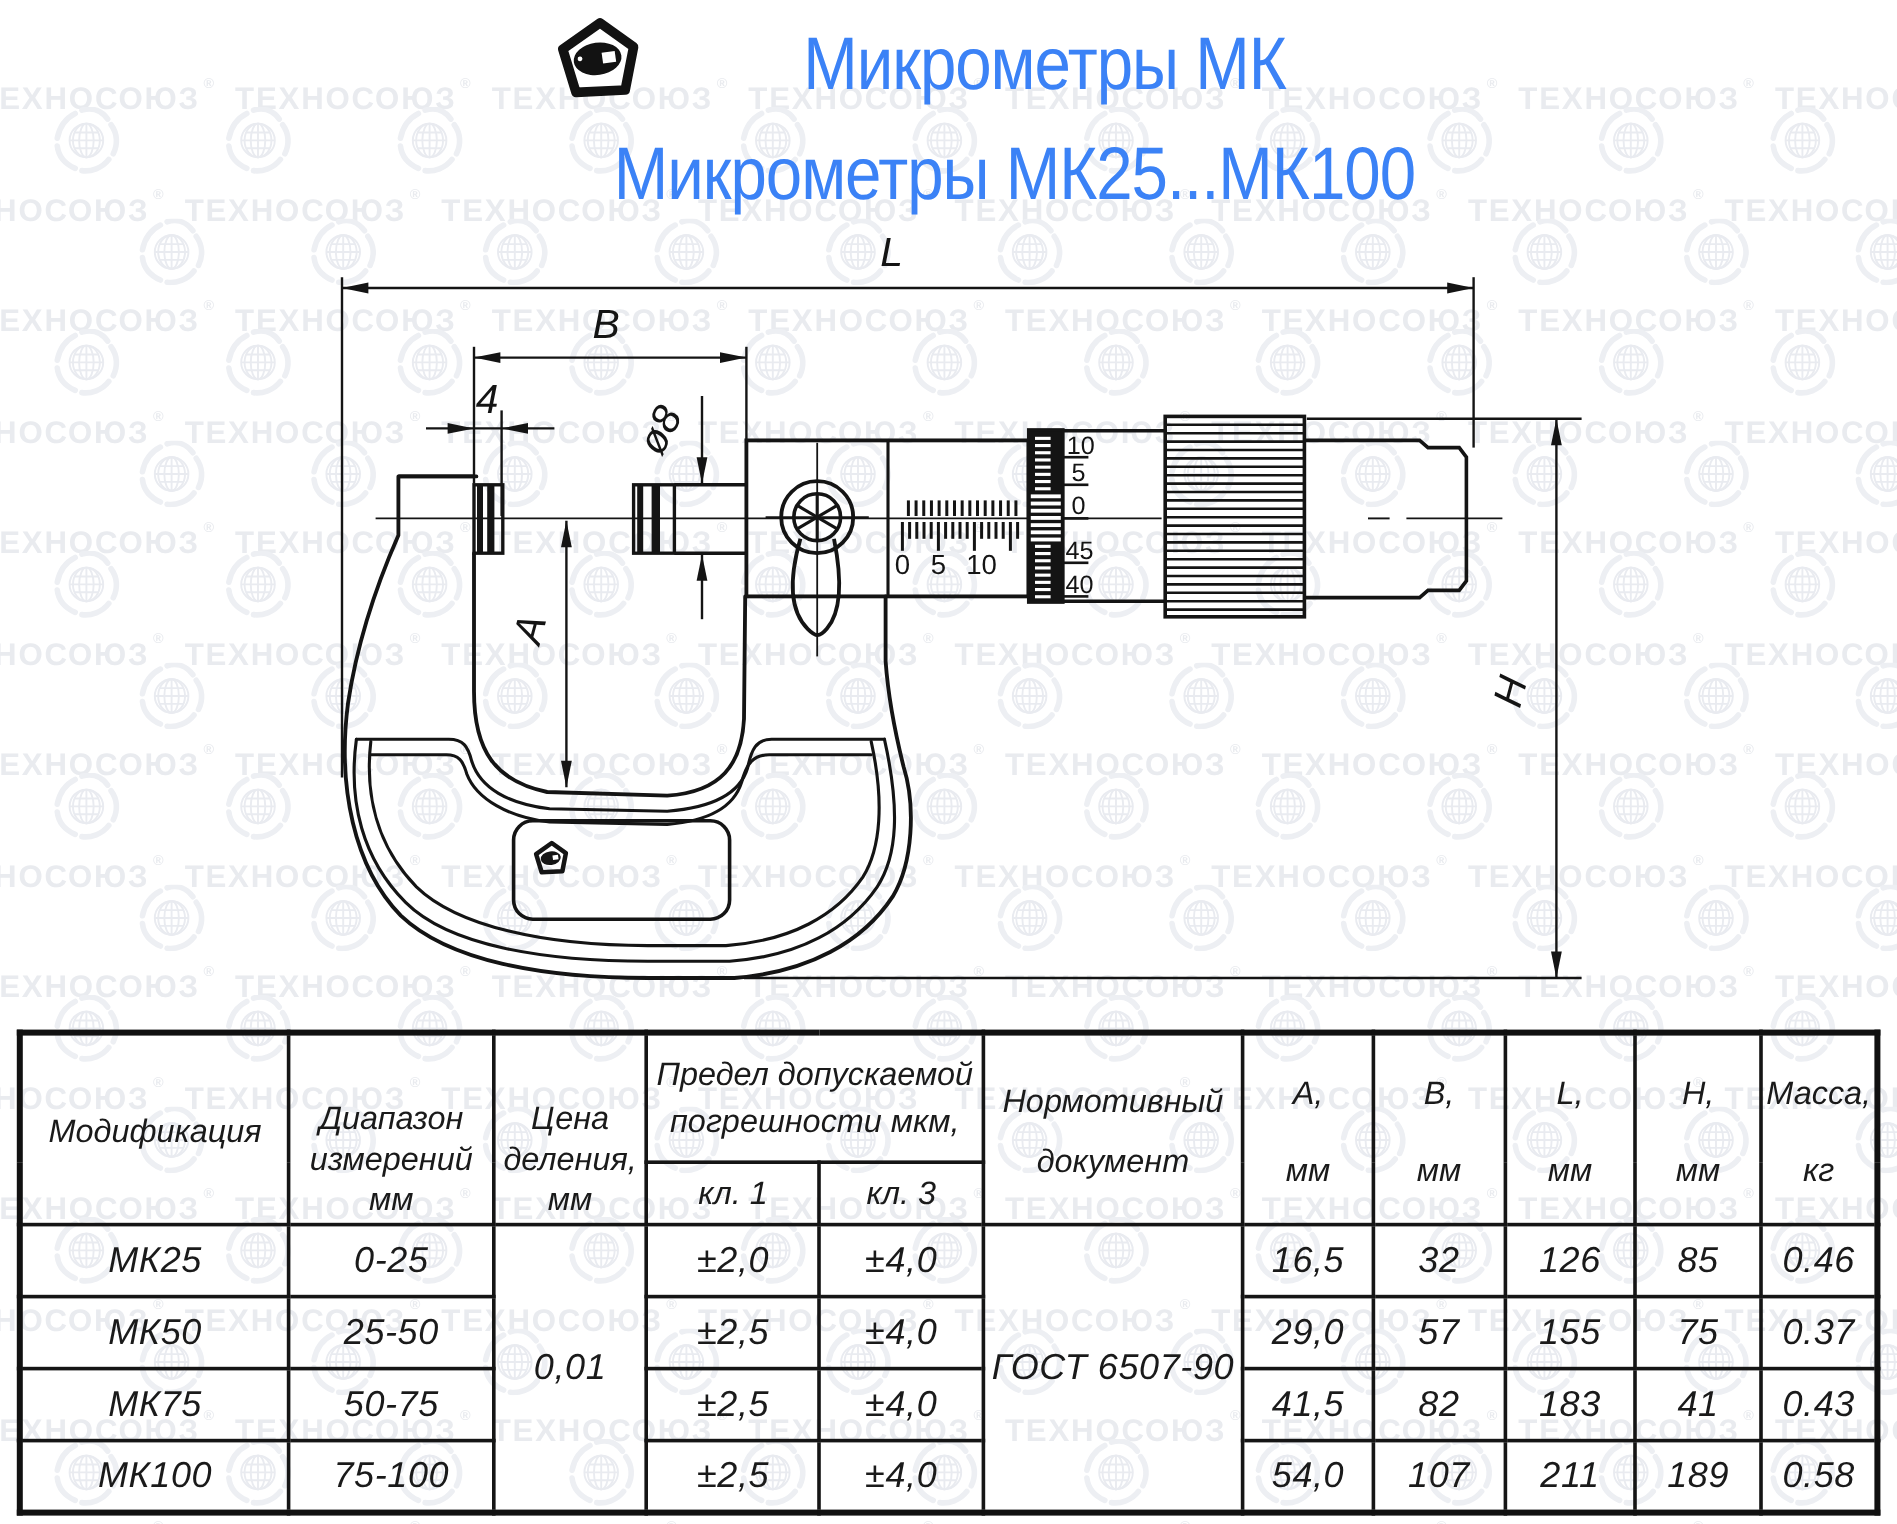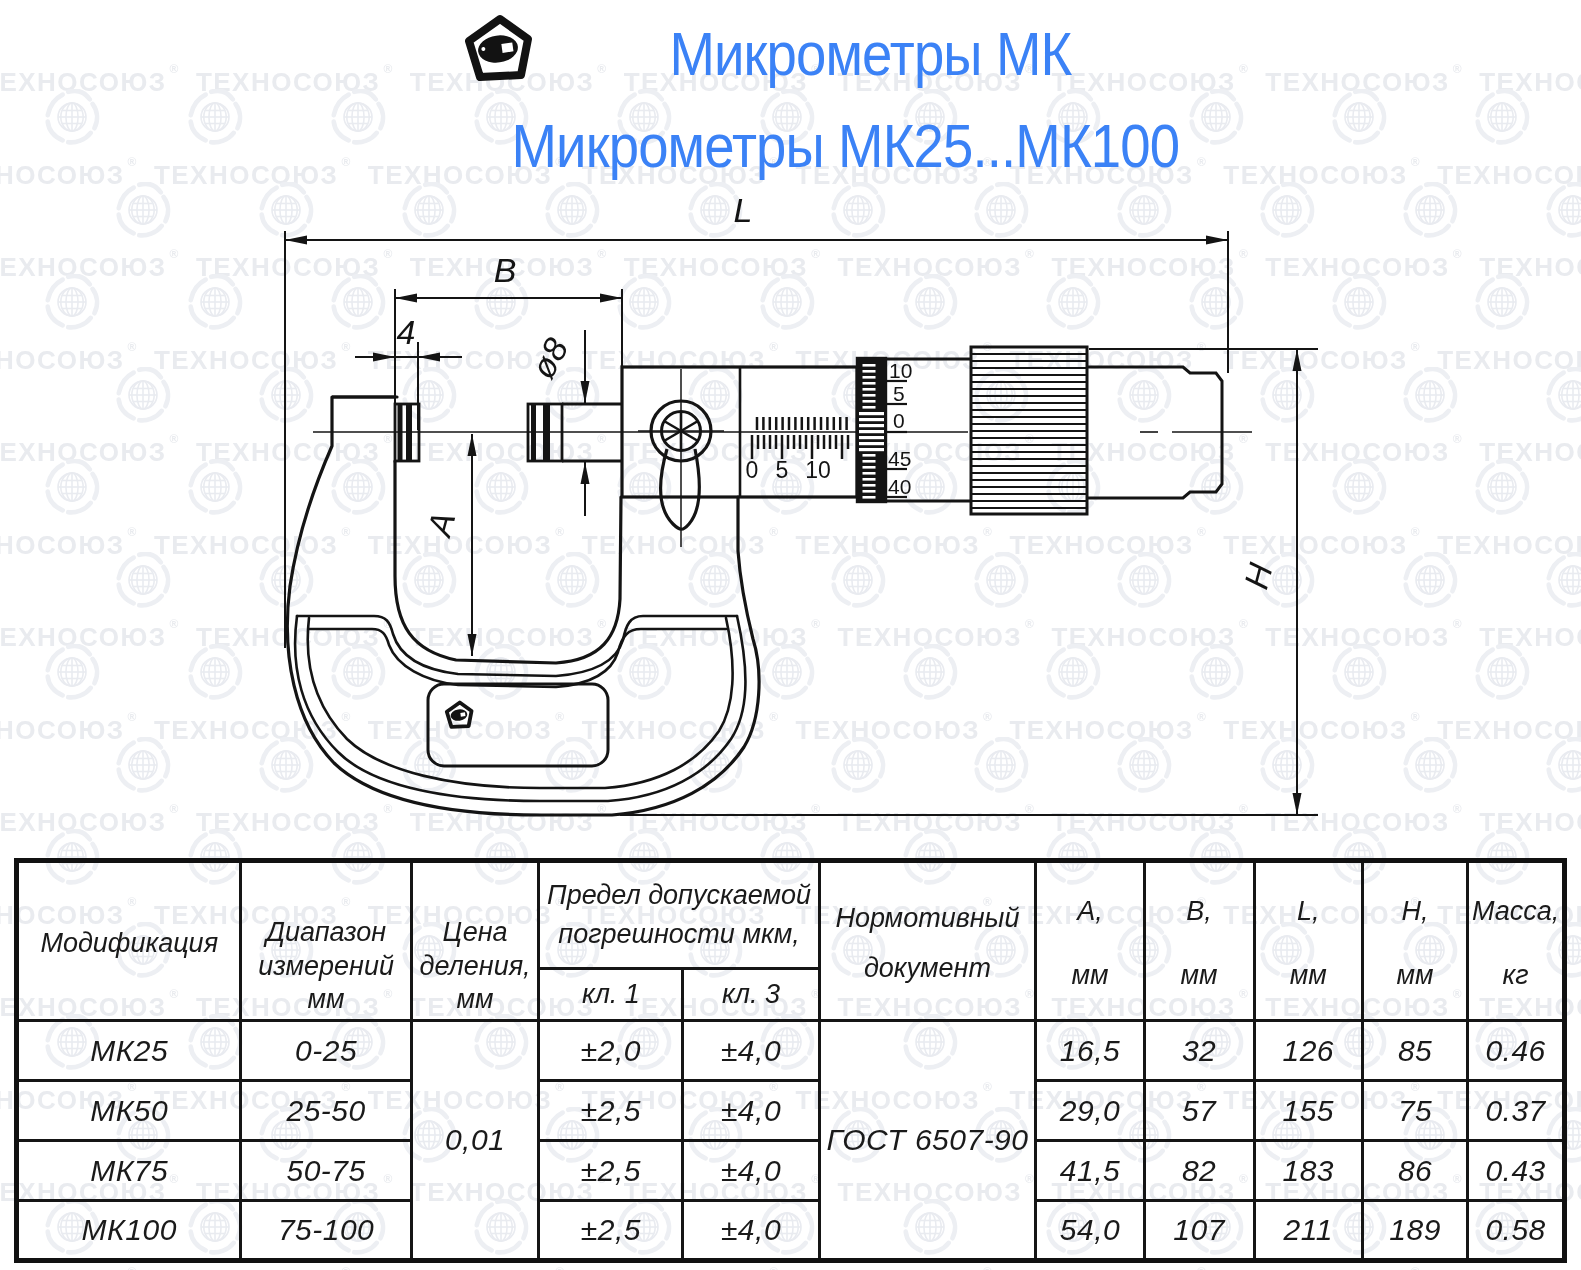--- a/index.html
+++ b/index.html
@@ -745,21 +745,21 @@
         <td>0.37</td>
       </tr>
       <tr>
         <td>МК75</td>
         <td>50-75</td>
         <td>±2,5</td>
         <td>±4,0</td>
         <td>41,5</td>
         <td>82</td>
         <td>183</td>
-        <td>86</td>
+        <td>41</td>
         <td>0.43</td>
       </tr>
       <tr>
         <td>МК100</td>
         <td>75-100</td>
         <td>±2,5</td>
         <td>±4,0</td>
         <td>54,0</td>
         <td>107</td>
         <td>211</td>

